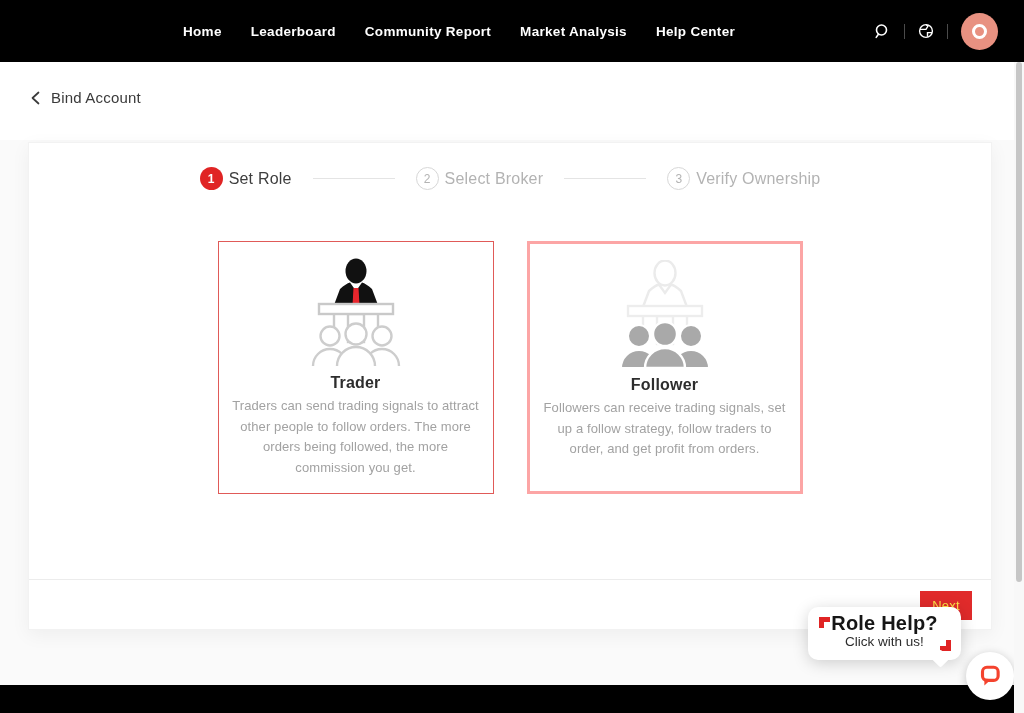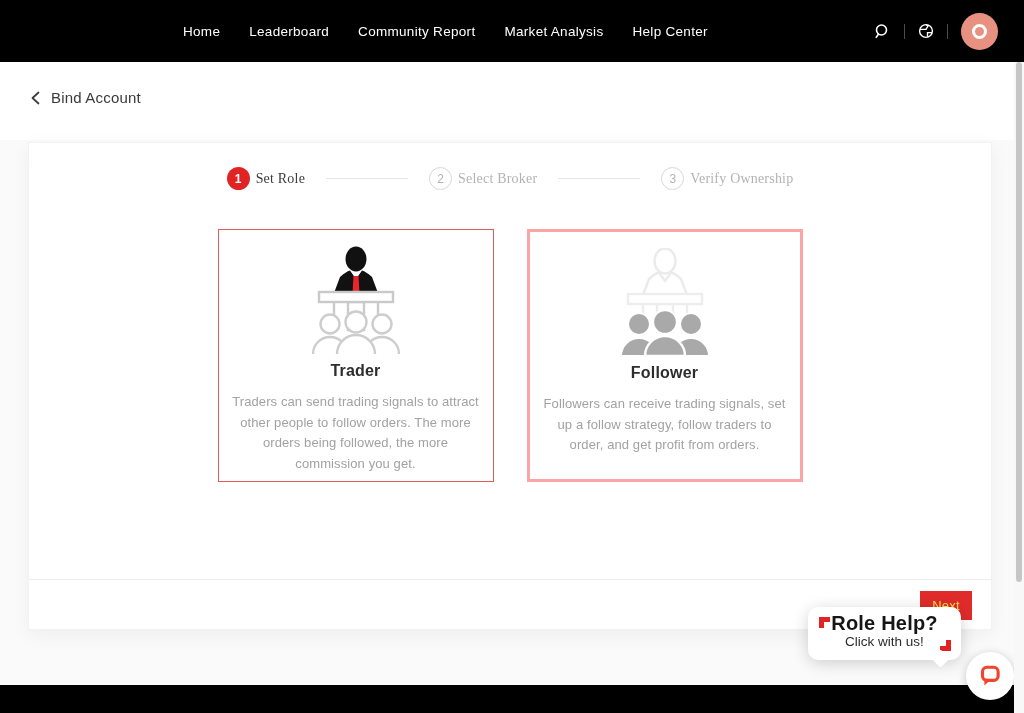--- a/index.html
+++ b/index.html
@@ -9,21 +9,21 @@
     position:relative; background:#ffffff; overflow:hidden;
   }
 
   
   .topnav {
     position:absolute; top:0; left:0; width:1024px; height:62px;
     background:#000; display:flex; align-items:center; z-index:10;
   }
   .nav-menu { display:flex; gap:29px; margin-left:183px; }
   .nav-item {
-    color:#fff; font-size:13.5px; font-weight:400; letter-spacing:.3px;
+    color:#fff; font-size:13.5px; font-weight:700; letter-spacing:.3px;
     cursor:pointer; white-space:nowrap;
   }
   .nav-right { position:absolute; right:26px; top:0; height:62px; display:flex; align-items:center; gap:13px; }
   .nav-divider { width:1px; height:15px; background:#4b4b4b; }
   .icon-btn { display:flex; align-items:center; justify-content:center; cursor:pointer; }
   .avatar {
     width:37px; height:37px; border-radius:50%; background:#e89181;
     display:flex; align-items:center; justify-content:center; cursor:pointer;
   }
   .avatar-ring { width:15px; height:15px; border:3px solid #fff; border-radius:50%; }
@@ -51,39 +51,39 @@
     position:absolute; top:24px; left:0; width:100%;
     display:flex; align-items:center; justify-content:center;
   }
   .step { display:flex; align-items:center; }
   .step-circle {
     width:23px; height:23px; border-radius:50%; font-size:12px;
     display:flex; align-items:center; justify-content:center; flex:none;
   }
   .step-circle.active { background:#e02424; color:#fff; font-weight:700; }
   .step-circle.inactive { background:#fff; border:1px solid #d7d7d7; color:#b3b3b3; }
-  .step-label { margin-left:6px; font-size:14px; letter-spacing:.2px;font-family:Liberation Serif, serif; }
+  .step-label { margin-left:6px; font-size:16px; letter-spacing:.2px; }
   .step-label.active { color:#3d3d3d; }
   .step-label.inactive { color:#b3b3b3; }
   .step-line { width:82px; height:1px; background:#e4e4e4; margin:0 21px; }
 
   
   .roles {
-    position:absolute; top:86px; left:0; width:100%;
+    position:absolute; top:98px; left:0; width:100%;
     display:flex; justify-content:center; gap:33px;
   }
   .role-card {
     width:276px; height:253px; background:#fff; text-align:center; cursor:pointer;
   }
   .role-card.selected { border:1px solid #e05a58; }
   .role-card.unselected { border:3px solid #fca5a5; }
   .role-icon { margin-top:16px; height:112px; display:flex; justify-content:center; }
   .role-title { font-size:16px; font-weight:700; color:#2d2d2d; margin-top:4px; letter-spacing:.2px; }
   .role-desc {
-    font-size:13px; color:#a2a2a2; line-height:1.58; margin:12px 12px 0; letter-spacing:.1px;
+    font-size:13px; color:#a2a2a2; line-height:1.58; margin:4px 12px 0; letter-spacing:.1px;
   }
 
   
   .card-divider { position:absolute; left:0; top:436px; width:100%; height:1px; background:#ececec; }
   .card-footer {
     position:absolute; left:0; top:437px; width:100%; height:51px;
     display:flex; align-items:center; justify-content:flex-end; padding-right:19px;
   }
   .next-btn {
     width:52px; height:29px; background:#e02b2b; color:#fde047; font-size:13px;

